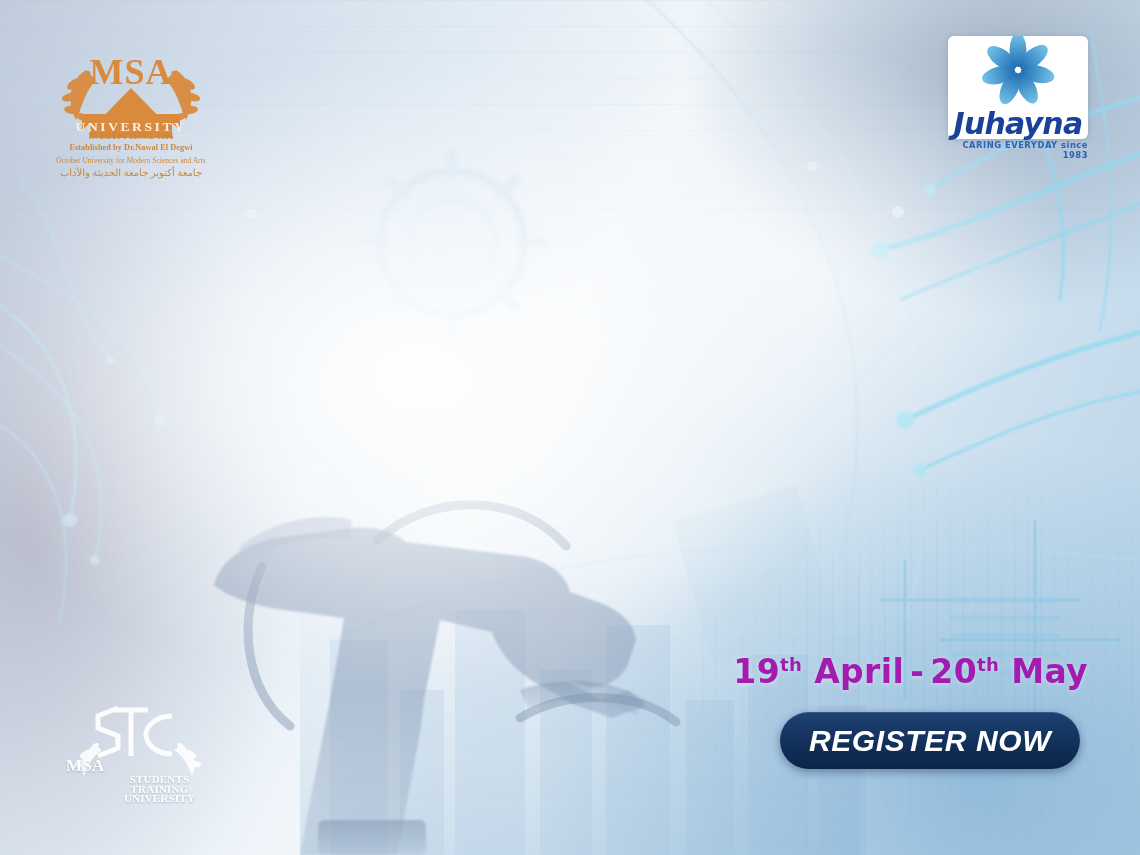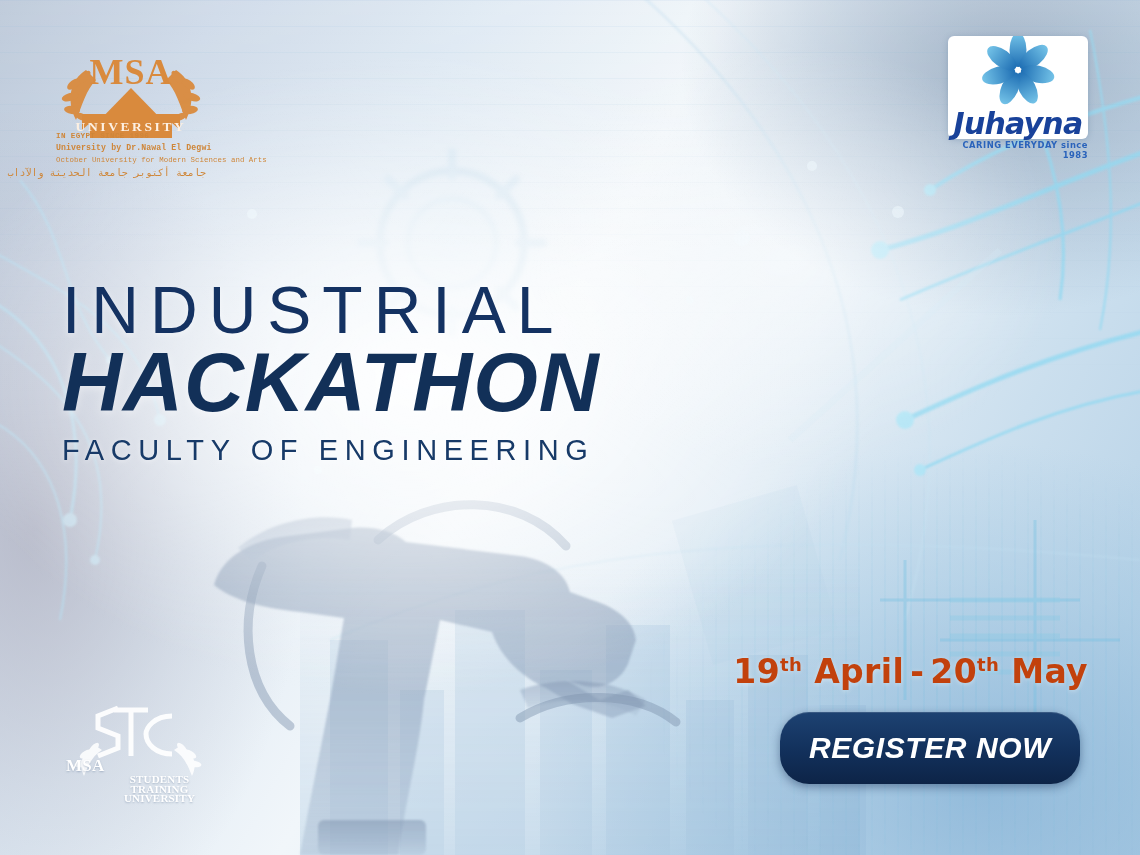--- a/index.html
+++ b/index.html
@@ -76,22 +76,22 @@
   .bg-svg{position:absolute;inset:0;}
 
   
   .bg-wash{
     background:linear-gradient(to bottom, rgba(255,255,255,.10) 0%, rgba(255,255,255,0) 30%);
   }
 
   
   .msa-logo{position:absolute;left:56px;top:48px;width:150px;height:128px;}
   .msa-sub{
-    position:absolute;left:0;right:0;color:#cf8638;
-    font-family:Liberation Mono, monospace;white-space:nowrap;
+    position:absolute;left:0;right:0;text-align:center;color:#cf8638;
+    font-family:Liberation Serif, serif;white-space:nowrap;
   }
   .msa-s1{top:84px;font-size:7.6px;letter-spacing:.35px;font-weight:700;}
   .msa-s2{top:95px;font-size:8.2px;letter-spacing:.1px;font-weight:700;}
   .msa-s3{top:108px;font-size:7.4px;letter-spacing:.05px;}
   .msa-s4{top:119px;font-size:10px;direction:rtl;}
 
   .juhayna-card{
     position:absolute;left:948px;top:36px;width:140px;height:103px;
     background:#fff;border-radius:6px;
     box-shadow:0 1px 6px rgba(60,90,130,.25);
@@ -137,29 +137,29 @@
   .h-faculty{
     color:#173a68;font-size:29px;font-weight:400;letter-spacing:6.6px;
     line-height:1;margin-top:10px;
     font-family:"Liberation Sans", sans-serif;
     text-shadow:0 1px 5px rgba(255,255,255,.5);
   }
 
   
   .date-line{
     position:absolute;right:52px;top:652px;
-    color:#c2410c;font-size:33px;font-weight:700;letter-spacing:.4px;
+    color:#a21caf;font-size:33px;font-weight:700;letter-spacing:.4px;
     white-space:nowrap;font-family:"DejaVu Sans", sans-serif;
     text-shadow:0 1px 5px rgba(255,255,255,.4);
   }
   .date-line sup{font-size:18px;vertical-align:super;font-weight:700;}
   .date-sep{padding:0 6px;}
 
   .register-btn{
-    position:absolute;left:780px;top:712px;width:300px;height:72px;
+    position:absolute;left:780px;top:712px;width:300px;height:57px;
     border-radius:29px;border:none;cursor:pointer;
     background:linear-gradient(180deg,#1d4272 0%,#12305b 55%,#0d2447 100%);
     box-shadow:0 3px 10px rgba(20,45,85,.45), inset 0 1px 0 rgba(255,255,255,.12);
     color:#ffffff;font-size:30px;font-weight:700;font-style:italic;
     letter-spacing:.6px;font-family:"Liberation Sans", sans-serif;
     display:flex;align-items:center;justify-content:center;padding:0;
   }
 </style>
 </head>
 <body>
@@ -352,21 +352,21 @@
           <ellipse cx="26" cy="69" rx="7" ry="3.4" transform="rotate(24 26 69)"></ellipse>
         </g>
 
         <path d="M75 40 L 112 78 L 38 78 Z"></path>
 
         <path d="M26 66 L 124 66 L 124 82 L 116 75 L 116 90 L 34 90 L 34 75 L 26 82 Z"></path>
       </g>
       <text x="75" y="83" text-anchor="middle" fill="#fdf0e2" font-family="Liberation Serif, serif" font-size="13.5" font-weight="700" letter-spacing="2.6">UNIVERSITY</text>
     </svg>
     <div class="msa-sub msa-s1">IN EGYPT SINCE 1996</div>
-    <div class="msa-sub msa-s2">University by Dr.Nawal El Degwi</div>
+    <div class="msa-sub msa-s2">Established by Dr.Nawal El Degwi</div>
     <div class="msa-sub msa-s3">October University for Modern Sciences and Arts</div>
     <div class="msa-sub msa-s4">جامعة أكتوبر جامعة الحديثة والآداب</div>
   </div>
 
   <div class="juhayna-card">
     <svg width="140" height="70" viewBox="0 0 140 70">
       <defs>
         <linearGradient id="pet" x1="0" y1="0" x2="0" y2="1">
           <stop offset="0%" stop-color="#74c3e8"></stop>
           <stop offset="100%" stop-color="#1f6fb4"></stop>
@@ -379,25 +379,20 @@
         <ellipse cx="0" cy="-20" rx="8.5" ry="17" transform="rotate(153)"></ellipse>
         <ellipse cx="0" cy="-20" rx="8.5" ry="17" transform="rotate(204)"></ellipse>
         <ellipse cx="0" cy="-20" rx="8.5" ry="17" transform="rotate(255)"></ellipse>
         <ellipse cx="0" cy="-20" rx="8.5" ry="17" transform="rotate(306)"></ellipse>
       </g>
     </svg>
     <div class="juhayna-word">Juhayna</div>
     <div class="juhayna-tag">CARING EVERYDAY since 1983</div>
   </div>
 
-  <div class="headline">
-    <div class="h-industrial">INDUSTRIAL</div>
-    <div class="h-hackathon">HACKATHON</div>
-    <div class="h-faculty">FACULTY OF ENGINEERING</div>
-  </div>
 
   <div class="stc-logo">
     <svg width="152" height="96" viewBox="0 0 152 96">
       <g fill="none" stroke="#ffffff" stroke-width="5" opacity=".92">
 
         <path d="M56 14 L 36 22 L 36 34 L 56 42 L 56 54 L 36 62"></path>
 
         <path d="M52 16 L 86 16 M 69 16 L 69 62"></path>
 
         <path d="M110 22 C 92 22, 84 34, 84 40 C 84 50, 94 60, 110 60"></path>

